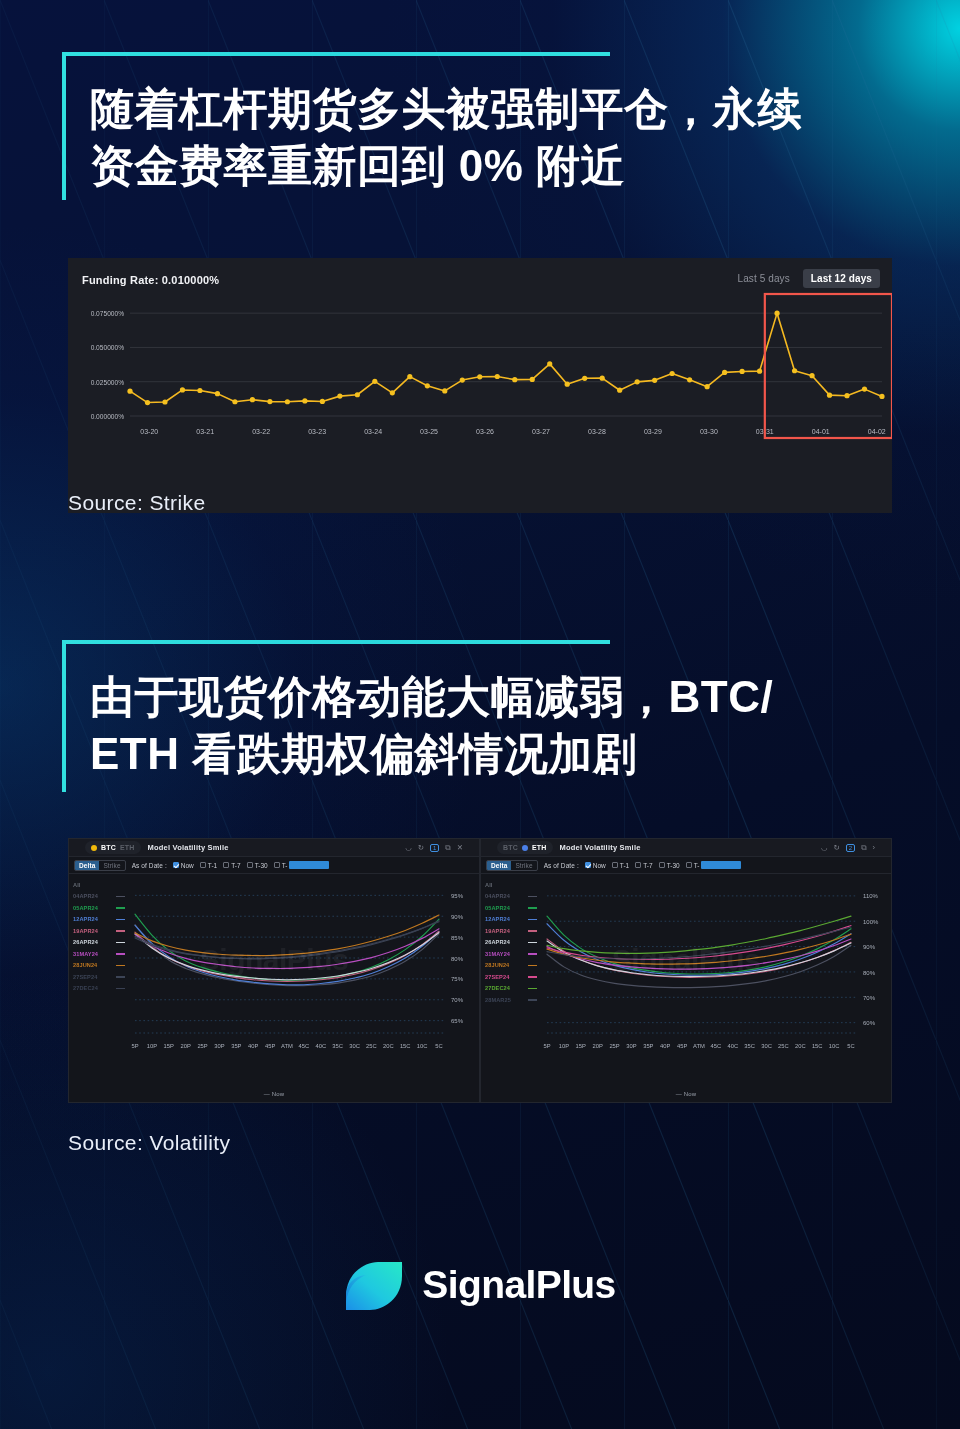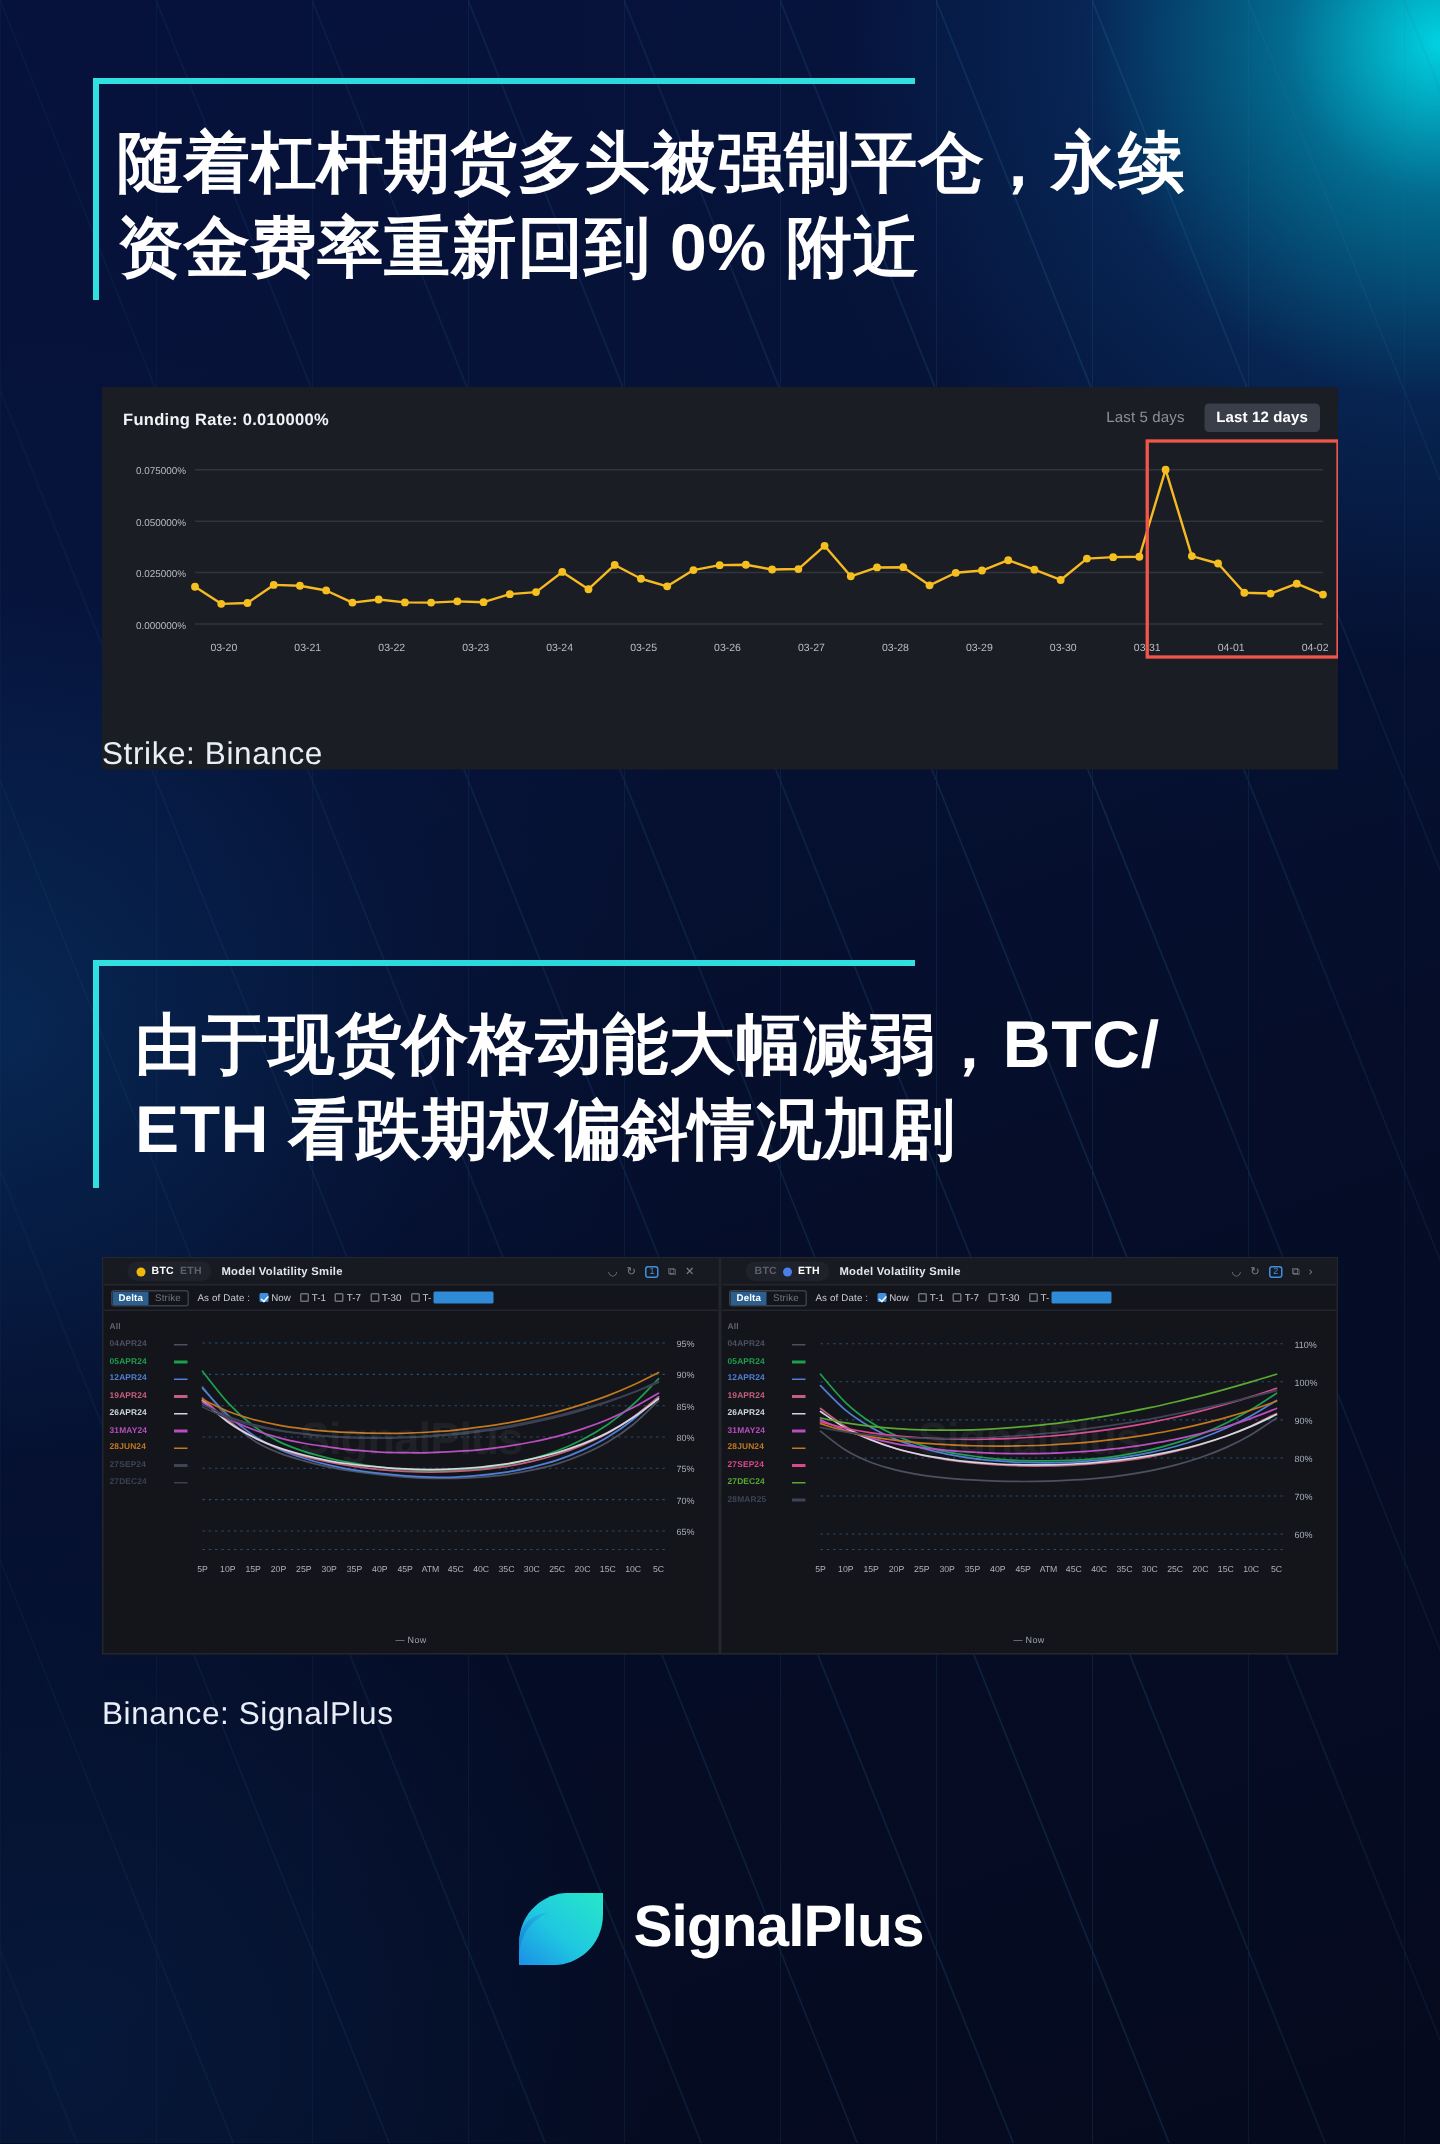--- a/index.html
+++ b/index.html
@@ -158,21 +158,21 @@
       <mask id="fadeMask">
         <rect x="0" y="0" width="960" height="1429" fill="url(#lineFade)"></rect>
       </mask>
     </defs>
     <rect x="-40" y="-60" width="1060" height="1560" fill="url(#diaggrid)" mask="url(#fadeMask)"></rect>
   </svg>
 </div>
 
 <div class="headline-block" style="left:62px; top:52px; width:812px;">
   <div class="hl-bracket" style="width:548px; height:148px;"></div>
-  <div class="hl-text" style="padding:28px 0 0 16px;">随着杠杆期货多头被强制平仓，永续
+  <div class="hl-text" style="padding:28px 0 0 28px;">随着杠杆期货多头被强制平仓，永续
 资金费率重新回到 0% 附近</div>
 </div>
 
 <div id="funding-card">
   <div id="funding-title">Funding Rate: 0.010000%</div>
 
   <div class="range-btns">
     <div class="range-btn">Last 5 days</div>
     <div class="range-btn active">Last 12 days</div>
   </div>
@@ -250,21 +250,21 @@
         <circle cx="744.046511627907" cy="87.68" r="2.6" fill="#f5c01f"></circle>
         <circle cx="761.5348837209302" cy="107.15428571428572" r="2.6" fill="#f5c01f"></circle>
         <circle cx="779.0232558139535" cy="107.70285714285714" r="2.6" fill="#f5c01f"></circle>
         <circle cx="796.5116279069767" cy="101.12" r="2.6" fill="#f5c01f"></circle>
         <circle cx="814" cy="108.38857142857142" r="2.6" fill="#f5c01f"></circle>
       </g>
     <rect id="fr-box" fill="none" stroke="#f2564b" stroke-width="2.2" x="696.8279069767442" y="6" width="127.1720930232558" height="144"></rect>
   </svg>
 </div>
 
-<div class="source" style="left:68px; top:491px;">Strike:  Binance</div>
+<div class="source" style="left:68px; top:491px;">Source:  Strike</div>
 
 <div class="headline-block" style="left:62px; top:640px; width:812px;">
   <div class="hl-bracket" style="width:548px; height:152px;"></div>
   <div class="hl-text" style="padding:28px 0 0 28px;">由于现货价格动能大幅减弱，BTC/
 ETH 看跌期权偏斜情况加剧</div>
 </div>
 
 <div class="sp-panel" id="sp-left">
 
   <div class="sp-topbar">
@@ -557,21 +557,21 @@
           <path d="M8,70.85714285714285 C10.814814814814815,71.57559523809523 19.25925925925926,73.94226190476189 24.88888888888889,75.16785714285713 C30.51851851851852,76.39345238095237 36.14814814814815,77.36547619047617 41.77777777777778,78.21071428571427 C47.407407407407405,79.05595238095238 53.03703703703704,79.68988095238095 58.666666666666664,80.23928571428571 C64.29629629629629,80.78869047619048 69.92592592592592,81.16904761904762 75.55555555555556,81.50714285714285 C81.18518518518519,81.84523809523809 86.81481481481481,82.09880952380954 92.44444444444444,82.26785714285715 C98.07407407407408,82.43690476190477 103.7037037037037,82.52142857142857 109.33333333333333,82.52142857142857 C114.96296296296296,82.52142857142857 120.5925925925926,82.43690476190477 126.22222222222223,82.26785714285715 C131.85185185185185,82.09880952380954 137.4814814814815,81.80297619047619 143.11111111111111,81.50714285714285 C148.74074074074073,81.21130952380952 154.37037037037038,80.9154761904762 160,80.49285714285715 C165.62962962962962,80.0702380952381 171.25925925925924,79.56309523809523 176.88888888888889,78.97142857142856 C182.51851851851853,78.37976190476189 188.14814814814818,77.70357142857142 193.7777777777778,76.94285714285714 C199.40740740740742,76.18214285714285 205.03703703703704,75.33690476190475 210.66666666666666,74.40714285714284 C216.29629629629628,73.47738095238094 221.92592592592592,72.46309523809522 227.55555555555554,71.3642857142857 C233.18518518518516,70.26547619047618 238.8148148148148,69.08214285714284 244.44444444444446,67.8142857142857 C250.0740740740741,66.54642857142856 255.70370370370375,65.1940476190476 261.33333333333337,63.75714285714284 C266.962962962963,62.32023809523808 272.5925925925926,60.79880952380953 278.22222222222223,59.19285714285715 C283.85185185185185,57.58690476190477 289.48148148148147,55.896428571428565 295.1111111111111,54.12142857142857 C300.7407407407407,52.34642857142857 309.18518518518516,49.47261904761905 312,48.542857142857144" fill="none" stroke="#d64a8e" stroke-width="1.15" stroke-linecap="round"></path>
           <path d="M8,68.32142857142857 C10.814814814814815,68.87083333333334 19.25925925925926,70.68809523809523 24.88888888888889,71.61785714285713 C30.51851851851852,72.54761904761904 36.14814814814815,73.26607142857142 41.77777777777778,73.89999999999999 C47.407407407407405,74.53392857142856 53.03703703703704,75.04107142857141 58.666666666666664,75.42142857142856 C64.29629629629629,75.80178571428571 69.92592592592592,76.01309523809525 75.55555555555556,76.18214285714286 C81.18518518518519,76.35119047619048 86.81481481481481,76.43571428571428 92.44444444444444,76.43571428571428 C98.07407407407408,76.43571428571428 103.7037037037037,76.35119047619048 109.33333333333333,76.18214285714286 C114.96296296296296,76.01309523809525 120.5925925925926,75.7595238095238 126.22222222222223,75.42142857142856 C131.85185185185185,75.08333333333333 137.4814814814815,74.66071428571428 143.11111111111111,74.15357142857142 C148.74074074074073,73.64642857142857 154.37037037037038,73.0125 160,72.37857142857143 C165.62962962962962,71.74464285714286 171.25925925925924,71.11071428571428 176.88888888888889,70.35 C182.51851851851853,69.58928571428571 188.14814814814818,68.7440476190476 193.7777777777778,67.8142857142857 C199.40740740740742,66.8845238095238 205.03703703703704,65.82797619047619 210.66666666666666,64.77142857142857 C216.29629629629628,63.71488095238095 221.92592592592592,62.658333333333324 227.55555555555554,61.474999999999994 C233.18518518518516,60.291666666666664 238.8148148148148,58.981547619047625 244.44444444444446,57.67142857142858 C250.0740740740741,56.36130952380953 255.70370370370375,55.05119047619048 261.33333333333337,53.614285714285714 C266.962962962963,52.17738095238095 272.5925925925926,50.61369047619047 278.22222222222223,49.05 C283.85185185185185,47.486309523809524 289.48148148148147,45.88035714285715 295.1111111111111,44.23214285714286 C300.7407407407407,42.58392857142857 309.18518518518516,40.00595238095237 312,39.16071428571428" fill="none" stroke="#5aa832" stroke-width="1.15" stroke-linecap="round"></path>
           <path d="M8,74.66071428571428 C10.814814814814815,75.16785714285713 19.25925925925926,76.85833333333332 24.88888888888889,77.70357142857142 C30.51851851851852,78.54880952380952 36.14814814814815,79.1827380952381 41.77777777777778,79.73214285714286 C47.407407407407405,80.28154761904763 53.03703703703704,80.66190476190476 58.666666666666664,81 C64.29629629629629,81.33809523809524 69.92592592592592,81.59166666666667 75.55555555555556,81.76071428571429 C81.18518518518519,81.9297619047619 86.81481481481481,82.01428571428572 92.44444444444444,82.01428571428572 C98.07407407407408,82.01428571428572 103.7037037037037,81.9297619047619 109.33333333333333,81.76071428571429 C114.96296296296296,81.59166666666667 120.5925925925926,81.29583333333333 126.22222222222223,81 C131.85185185185185,80.70416666666667 137.4814814814815,80.40833333333335 143.11111111111111,79.9857142857143 C148.74074074074073,79.56309523809524 154.37037037037038,79.01369047619048 160,78.46428571428571 C165.62962962962962,77.91488095238094 171.25925925925924,77.36547619047619 176.88888888888889,76.68928571428572 C182.51851851851853,76.01309523809525 188.14814814814818,75.21011904761903 193.7777777777778,74.40714285714284 C199.40740740740742,73.60416666666666 205.03703703703704,72.75892857142856 210.66666666666666,71.87142857142855 C216.29629629629628,70.98392857142855 221.92592592592592,70.09642857142856 227.55555555555554,69.08214285714286 C233.18518518518516,68.06785714285715 238.8148148148148,66.9267857142857 244.44444444444446,65.78571428571428 C250.0740740740741,64.64464285714286 255.70370370370375,63.46130952380951 261.33333333333337,62.23571428571428 C266.962962962963,61.01011904761905 272.5925925925926,59.742261904761925 278.22222222222223,58.43214285714288 C283.85185185185185,57.12202380952383 289.48148148148147,55.76964285714286 295.1111111111111,54.375 C300.7407407407407,52.98035714285714 309.18518518518516,50.782738095238095 312,50.06428571428572" fill="none" stroke="#3c4456" stroke-width="1.15" stroke-linecap="round"></path>
         </g>
     </svg>
   </div>
   <div class="sp-watermark">SignalPlus</div>
   <div class="sp-now">— Now</div>
 </div>
 
-<div class="source" style="left:68px; top:1131px;">Binance: SignalPlus</div>
+<div class="source" style="left:68px; top:1131px;">Source: Volatility</div>
 
 <div id="logo-wrap">
   <svg width="62" height="58" viewBox="0 0 62 58">
     <defs>
       <linearGradient id="spg" x1="0" y1="1" x2="1" y2="0">
         <stop offset="0%" stop-color="#1b8fe8"></stop>
         <stop offset="45%" stop-color="#1fc8e0"></stop>
         <stop offset="100%" stop-color="#27e8c8"></stop>
       </linearGradient>
       <linearGradient id="spg2" x1="0" y1="1" x2="1" y2="0">

